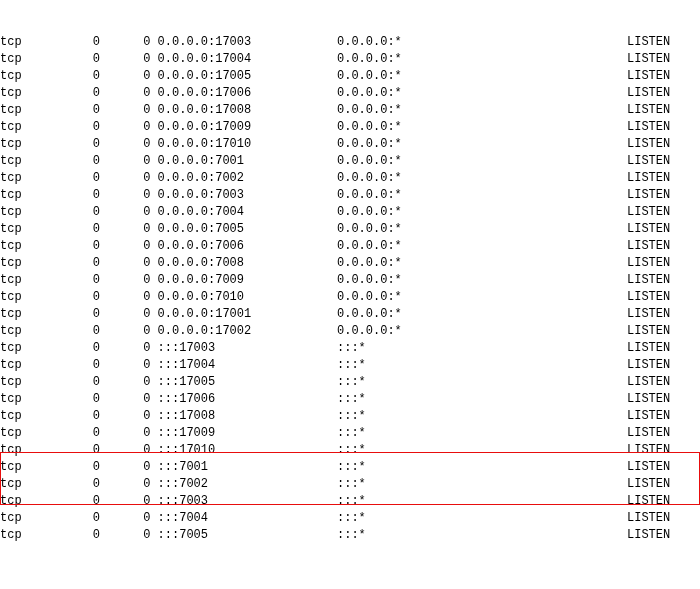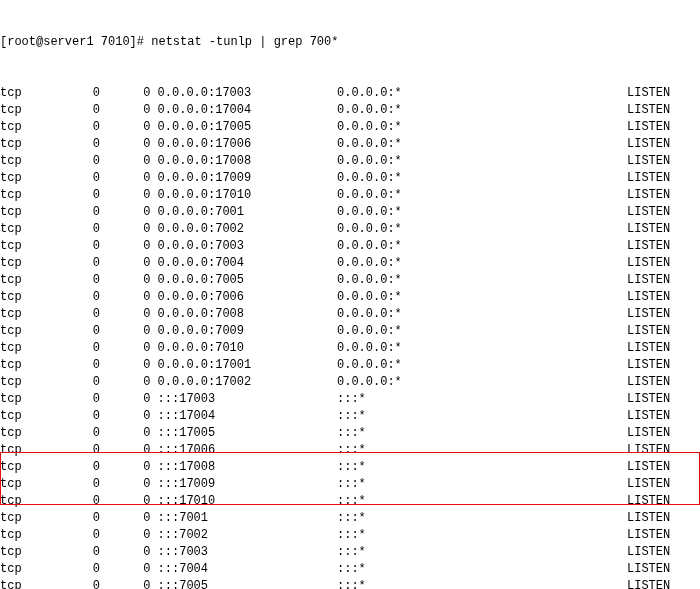--- a/index.html
+++ b/index.html
@@ -15,17 +15,16 @@
   .c4{width:290px}
   .c5{width:73px}
   .hl{position:absolute;border:1px solid #e80d0d;left:0;top:452px;
       width:698px;height:51px;pointer-events:none}
   .prompt{color:#000}
 </style>
 </head>
 <body>
 
 <div class="wrap">
-  <div class="line"><span class="prompt">[root@server1 7010]# netstat -tunlp | grep 700*</span></div>
   <div id="rows"><div class="line"><span class="col c0">tcp</span><span class="col c1">0</span><span class="col c2" style="text-align:left">      0 0.0.0.0:17003</span><span class="col c3"></span><span class="col c4">0.0.0.0:*</span><span class="col c5">LISTEN</span></div><div class="line"><span class="col c0">tcp</span><span class="col c1">0</span><span class="col c2" style="text-align:left">      0 0.0.0.0:17004</span><span class="col c3"></span><span class="col c4">0.0.0.0:*</span><span class="col c5">LISTEN</span></div><div class="line"><span class="col c0">tcp</span><span class="col c1">0</span><span class="col c2" style="text-align:left">      0 0.0.0.0:17005</span><span class="col c3"></span><span class="col c4">0.0.0.0:*</span><span class="col c5">LISTEN</span></div><div class="line"><span class="col c0">tcp</span><span class="col c1">0</span><span class="col c2" style="text-align:left">      0 0.0.0.0:17006</span><span class="col c3"></span><span class="col c4">0.0.0.0:*</span><span class="col c5">LISTEN</span></div><div class="line"><span class="col c0">tcp</span><span class="col c1">0</span><span class="col c2" style="text-align:left">      0 0.0.0.0:17008</span><span class="col c3"></span><span class="col c4">0.0.0.0:*</span><span class="col c5">LISTEN</span></div><div class="line"><span class="col c0">tcp</span><span class="col c1">0</span><span class="col c2" style="text-align:left">      0 0.0.0.0:17009</span><span class="col c3"></span><span class="col c4">0.0.0.0:*</span><span class="col c5">LISTEN</span></div><div class="line"><span class="col c0">tcp</span><span class="col c1">0</span><span class="col c2" style="text-align:left">      0 0.0.0.0:17010</span><span class="col c3"></span><span class="col c4">0.0.0.0:*</span><span class="col c5">LISTEN</span></div><div class="line"><span class="col c0">tcp</span><span class="col c1">0</span><span class="col c2" style="text-align:left">      0 0.0.0.0:7001</span><span class="col c3"></span><span class="col c4">0.0.0.0:*</span><span class="col c5">LISTEN</span></div><div class="line"><span class="col c0">tcp</span><span class="col c1">0</span><span class="col c2" style="text-align:left">      0 0.0.0.0:7002</span><span class="col c3"></span><span class="col c4">0.0.0.0:*</span><span class="col c5">LISTEN</span></div><div class="line"><span class="col c0">tcp</span><span class="col c1">0</span><span class="col c2" style="text-align:left">      0 0.0.0.0:7003</span><span class="col c3"></span><span class="col c4">0.0.0.0:*</span><span class="col c5">LISTEN</span></div><div class="line"><span class="col c0">tcp</span><span class="col c1">0</span><span class="col c2" style="text-align:left">      0 0.0.0.0:7004</span><span class="col c3"></span><span class="col c4">0.0.0.0:*</span><span class="col c5">LISTEN</span></div><div class="line"><span class="col c0">tcp</span><span class="col c1">0</span><span class="col c2" style="text-align:left">      0 0.0.0.0:7005</span><span class="col c3"></span><span class="col c4">0.0.0.0:*</span><span class="col c5">LISTEN</span></div><div class="line"><span class="col c0">tcp</span><span class="col c1">0</span><span class="col c2" style="text-align:left">      0 0.0.0.0:7006</span><span class="col c3"></span><span class="col c4">0.0.0.0:*</span><span class="col c5">LISTEN</span></div><div class="line"><span class="col c0">tcp</span><span class="col c1">0</span><span class="col c2" style="text-align:left">      0 0.0.0.0:7008</span><span class="col c3"></span><span class="col c4">0.0.0.0:*</span><span class="col c5">LISTEN</span></div><div class="line"><span class="col c0">tcp</span><span class="col c1">0</span><span class="col c2" style="text-align:left">      0 0.0.0.0:7009</span><span class="col c3"></span><span class="col c4">0.0.0.0:*</span><span class="col c5">LISTEN</span></div><div class="line"><span class="col c0">tcp</span><span class="col c1">0</span><span class="col c2" style="text-align:left">      0 0.0.0.0:7010</span><span class="col c3"></span><span class="col c4">0.0.0.0:*</span><span class="col c5">LISTEN</span></div><div class="line"><span class="col c0">tcp</span><span class="col c1">0</span><span class="col c2" style="text-align:left">      0 0.0.0.0:17001</span><span class="col c3"></span><span class="col c4">0.0.0.0:*</span><span class="col c5">LISTEN</span></div><div class="line"><span class="col c0">tcp</span><span class="col c1">0</span><span class="col c2" style="text-align:left">      0 0.0.0.0:17002</span><span class="col c3"></span><span class="col c4">0.0.0.0:*</span><span class="col c5">LISTEN</span></div><div class="line"><span class="col c0">tcp</span><span class="col c1">0</span><span class="col c2" style="text-align:left">      0 :::17003</span><span class="col c3"></span><span class="col c4">:::*</span><span class="col c5">LISTEN</span></div><div class="line"><span class="col c0">tcp</span><span class="col c1">0</span><span class="col c2" style="text-align:left">      0 :::17004</span><span class="col c3"></span><span class="col c4">:::*</span><span class="col c5">LISTEN</span></div><div class="line"><span class="col c0">tcp</span><span class="col c1">0</span><span class="col c2" style="text-align:left">      0 :::17005</span><span class="col c3"></span><span class="col c4">:::*</span><span class="col c5">LISTEN</span></div><div class="line"><span class="col c0">tcp</span><span class="col c1">0</span><span class="col c2" style="text-align:left">      0 :::17006</span><span class="col c3"></span><span class="col c4">:::*</span><span class="col c5">LISTEN</span></div><div class="line"><span class="col c0">tcp</span><span class="col c1">0</span><span class="col c2" style="text-align:left">      0 :::17008</span><span class="col c3"></span><span class="col c4">:::*</span><span class="col c5">LISTEN</span></div><div class="line"><span class="col c0">tcp</span><span class="col c1">0</span><span class="col c2" style="text-align:left">      0 :::17009</span><span class="col c3"></span><span class="col c4">:::*</span><span class="col c5">LISTEN</span></div><div class="line"><span class="col c0">tcp</span><span class="col c1">0</span><span class="col c2" style="text-align:left">      0 :::17010</span><span class="col c3"></span><span class="col c4">:::*</span><span class="col c5">LISTEN</span></div><div class="line"><span class="col c0">tcp</span><span class="col c1">0</span><span class="col c2" style="text-align:left">      0 :::7001</span><span class="col c3"></span><span class="col c4">:::*</span><span class="col c5">LISTEN</span></div><div class="line"><span class="col c0">tcp</span><span class="col c1">0</span><span class="col c2" style="text-align:left">      0 :::7002</span><span class="col c3"></span><span class="col c4">:::*</span><span class="col c5">LISTEN</span></div><div class="line"><span class="col c0">tcp</span><span class="col c1">0</span><span class="col c2" style="text-align:left">      0 :::7003</span><span class="col c3"></span><span class="col c4">:::*</span><span class="col c5">LISTEN</span></div><div class="line"><span class="col c0">tcp</span><span class="col c1">0</span><span class="col c2" style="text-align:left">      0 :::7004</span><span class="col c3"></span><span class="col c4">:::*</span><span class="col c5">LISTEN</span></div><div class="line"><span class="col c0">tcp</span><span class="col c1">0</span><span class="col c2" style="text-align:left">      0 :::7005</span><span class="col c3"></span><span class="col c4">:::*</span><span class="col c5">LISTEN</span></div></div>
   
   <div class="hl"></div>
 </div>
 
 </body></html>

